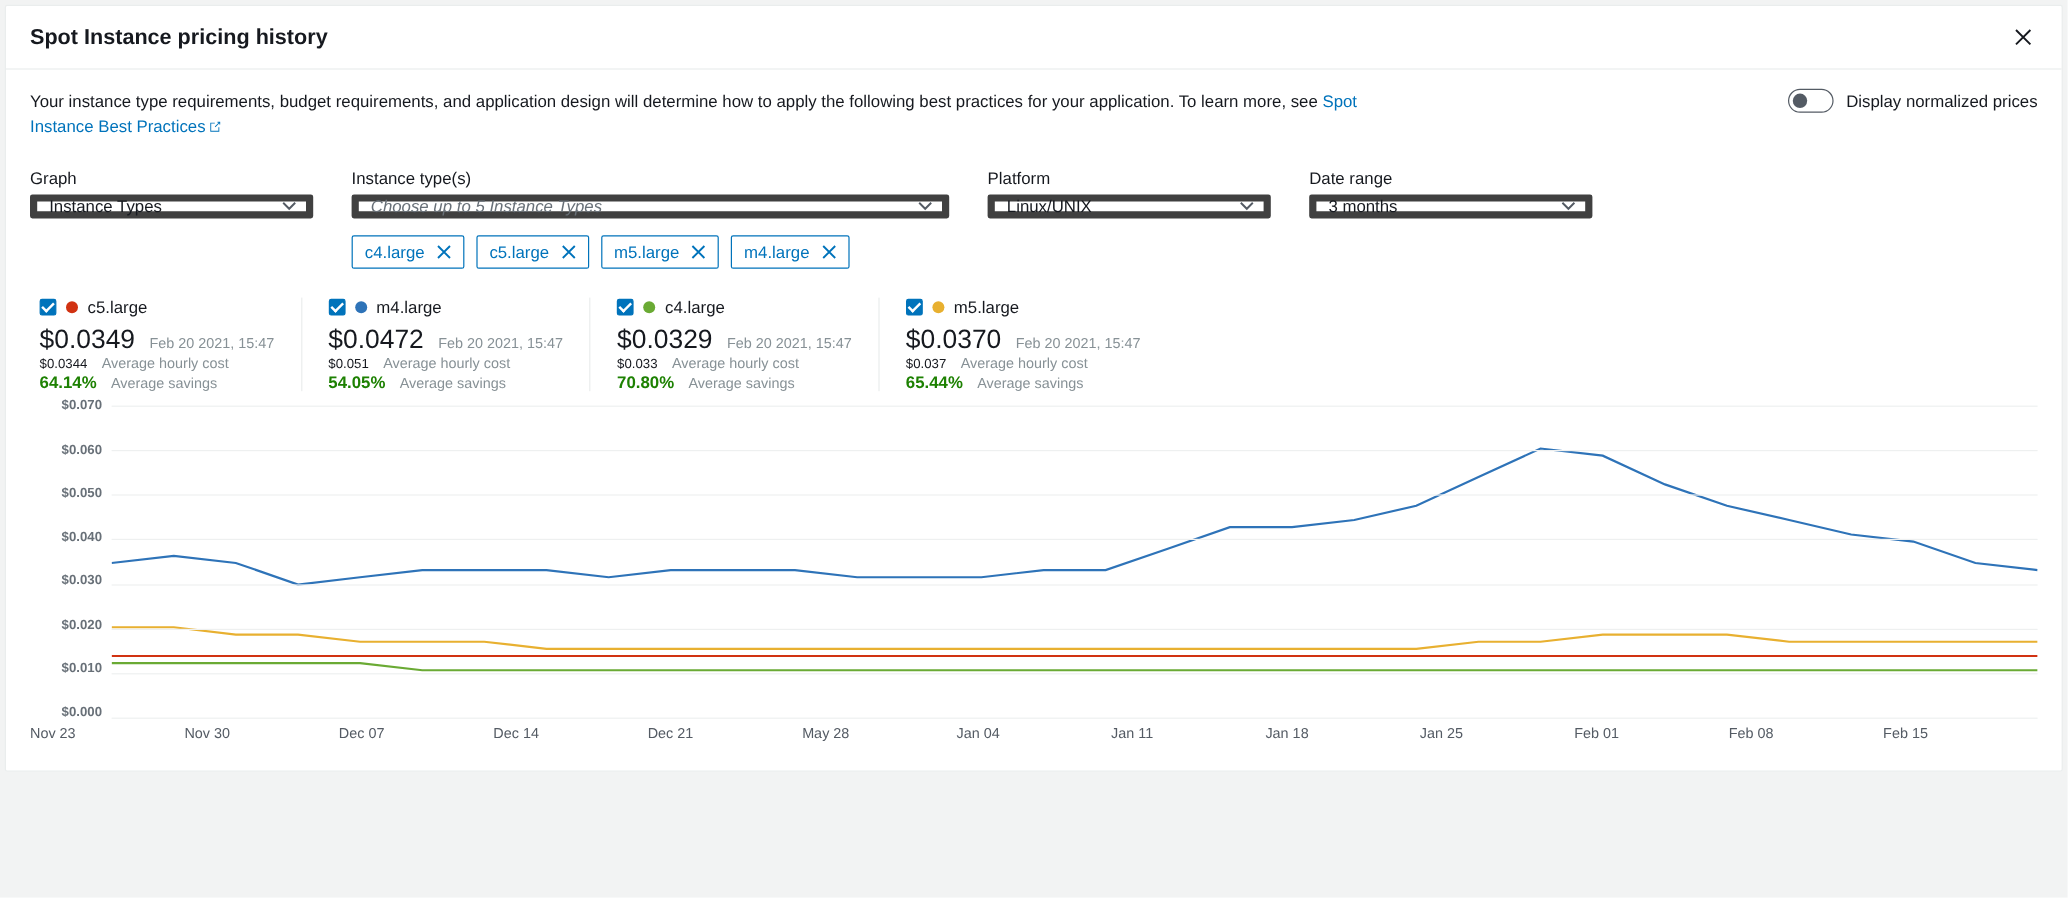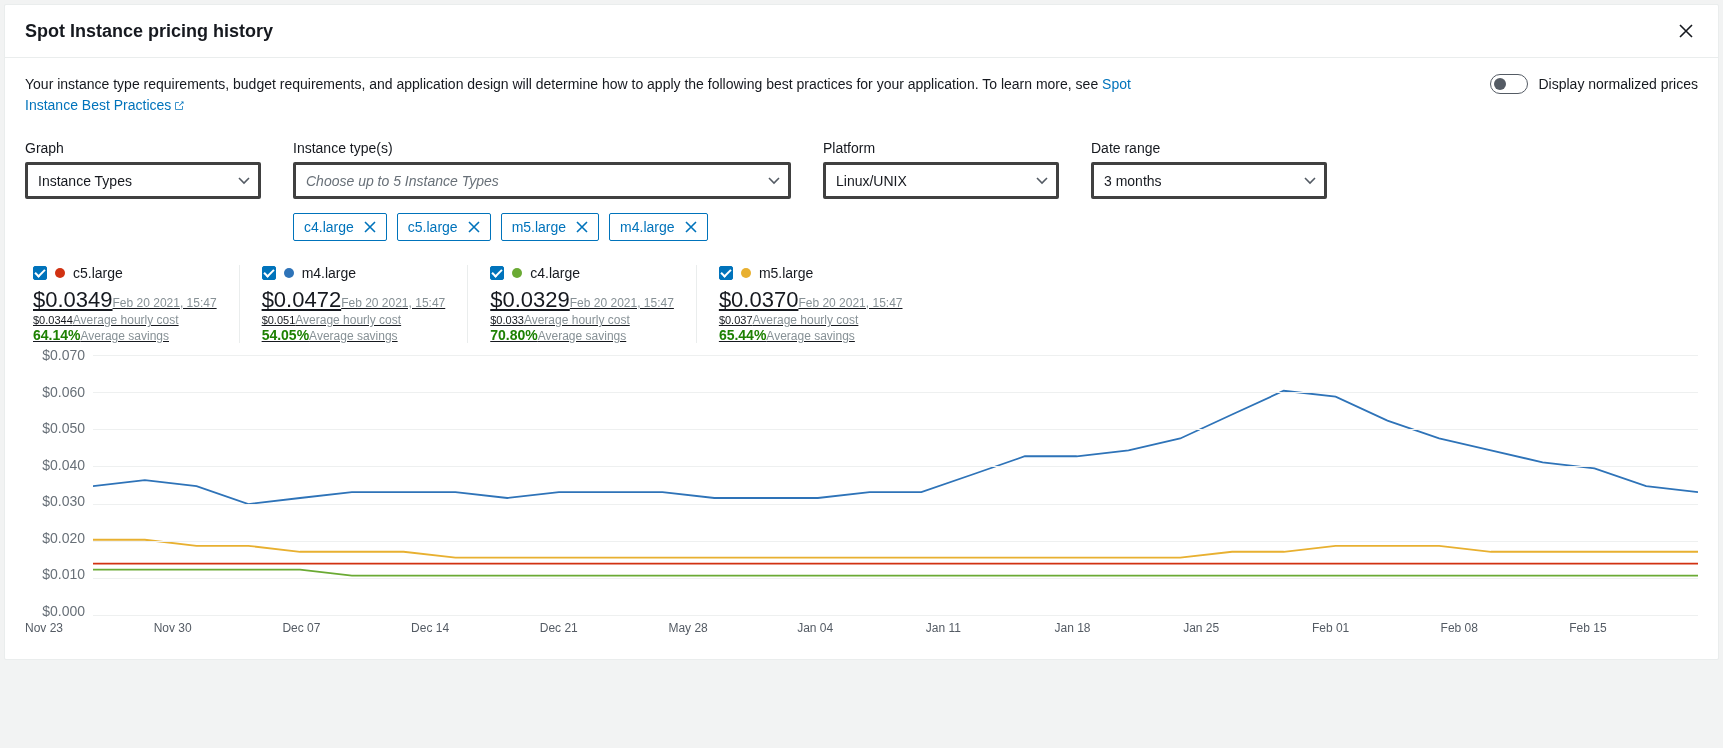--- a/index.html
+++ b/index.html
@@ -42,21 +42,21 @@
   }
   .toggle::after {
     content: ""; position: absolute; left: 3px; top: 3px;
     width: 12px; height: 12px; border-radius: 50%;
     background: #545b64;
   }
   .controls-row { display: flex; gap: 32px; margin-bottom: 16px; align-items:flex-start; }
   .control-group { display:flex; flex-direction:column; gap:6px; }
   .control-group .label { font-size: 14px; color: #16191f; }
   .select {
-    height: 37px; border: 3px solid #404040; border-radius: 2px;
+    height: 20px; border: 6px solid #404040; border-radius: 2px;
     background: #fff; display: flex; align-items: center; justify-content: space-between;
     padding: 0 8px 0 10px; cursor: pointer; font-size: 14px; color:#16191f;
   }
   .select .ph { color:#687078; font-style: italic; }
   .select svg { flex-shrink:0; }
   .chips-row { display: flex; gap: 10px; margin-top: 8px; flex-wrap: wrap; }
   .chip {
     display: inline-flex; align-items: center; gap: 10px;
     border: 1px solid #0073bb; color: #0073bb;
     border-radius: 2px; padding: 5px 10px; font-size: 14px;
@@ -65,28 +65,28 @@
   .chip .x { cursor:pointer; display:flex; }
   .cards-row { display:flex; gap:0; margin-top:24px; margin-bottom:12px; }
   .card { padding: 0 22px; border-right: 1px solid #eaeded; }
   .card:first-child { padding-left: 8px; }
   .card:last-child { border-right:none; }
   .card-head { display:flex; align-items:center; gap:8px; margin-bottom:6px;}
   .cb { width:14px; height:14px; border:1px solid #0073bb; border-radius:2px; background:#0073bb; position:relative; cursor:pointer;}
   .cb::after{content:"";position:absolute;left:3px;top:0px;width:4px;height:8px;border:solid #fff;border-width:0 2px 2px 0;transform:rotate(45deg);}
   .dot { width:10px; height:10px; border-radius:50%; display:inline-block;}
   .card-name { font-size:14px; }
-  .card-line { display:flex; align-items:baseline; margin-top:0;text-decoration:underline;}
+  .card-line { display:flex; align-items:baseline; gap:12px; margin-top:0;}
   .big { font-size:22px; font-weight:400; }
   .muted { color:#879196; font-size:12px; }
   .mid { font-size:11px; }
   .green { color:#1d8102; font-weight:700; font-size:14px;}
   .chart-area { position:relative; margin-top:10px; }
   .y-ticks { position:absolute; left:0; top:0; bottom:24px; width:60px; }
-  .y-tick { position:absolute; right:0; transform:translateY(-50%); font-size:14px; color:#687078; text-align:right; width:100%;}
+  .y-tick { position:absolute; right:0; transform:translateY(-50%); font-size:11px; color:#687078; text-align:right; width:100%;font-weight:bold;}
   .plot { margin-left:68px; position:relative; }
   .grid-line { position:absolute; left:0; right:0; border-top:1px solid #eef0f0; }
   .plot svg { display:block; width:100%; }
   .x-ticks { display:flex; justify-content:space-between; margin-top:6px; font-size:12px; color:#545b64;}
   .x-tick { flex:1; text-align:left; }
 </style>
 </head>
 <body>
 
 <div class="panel">

